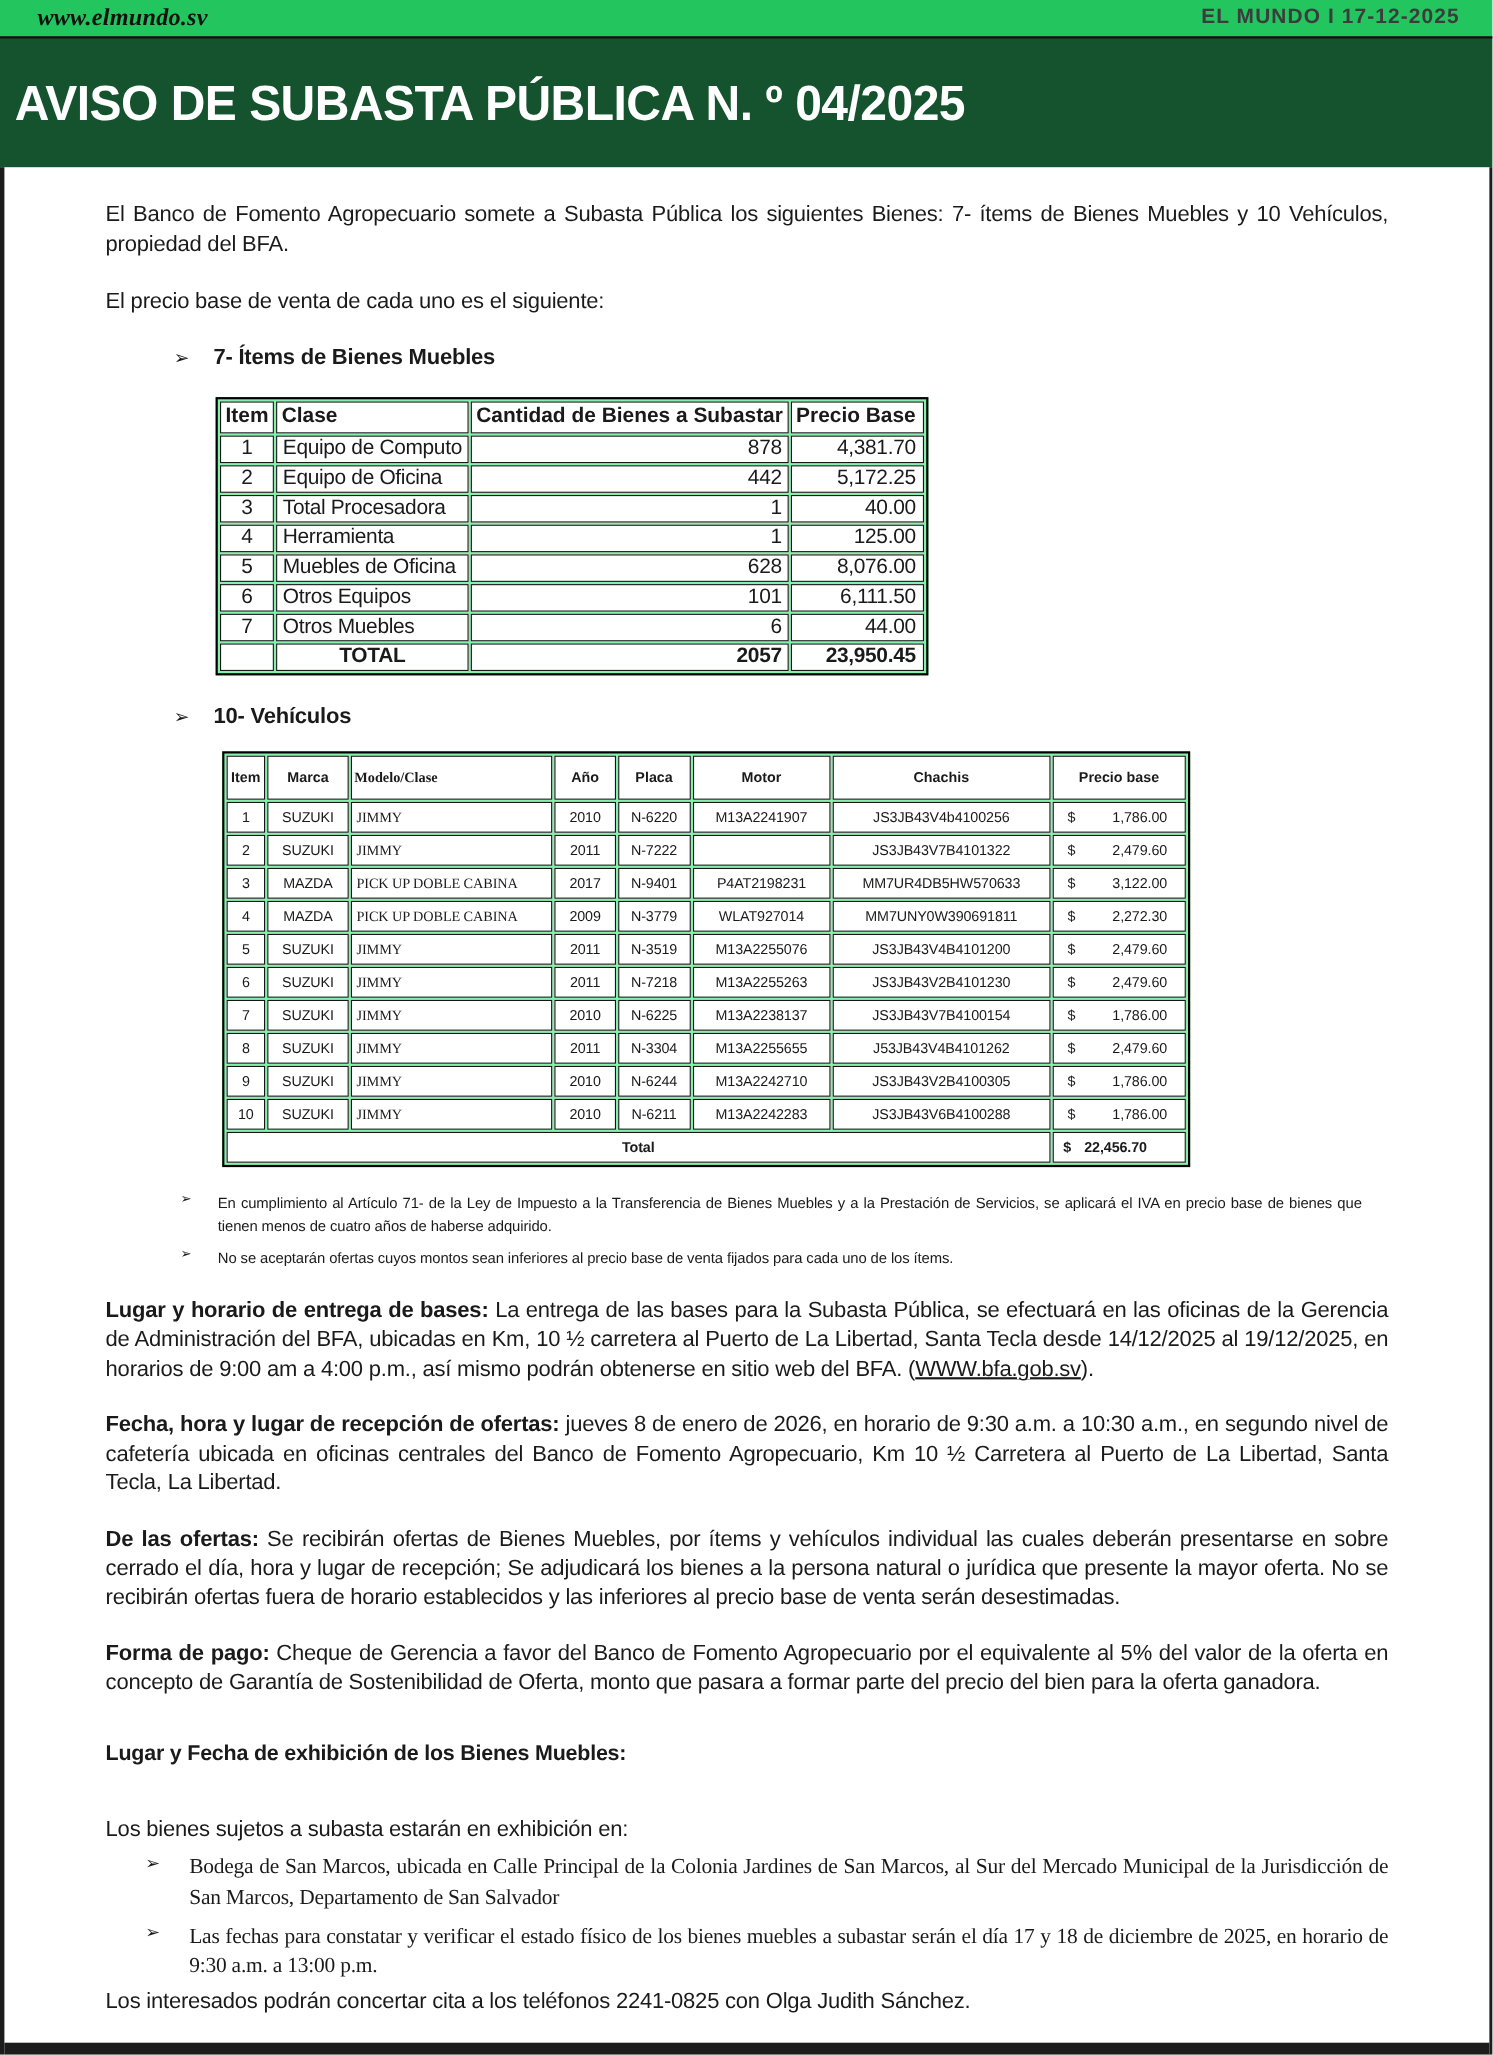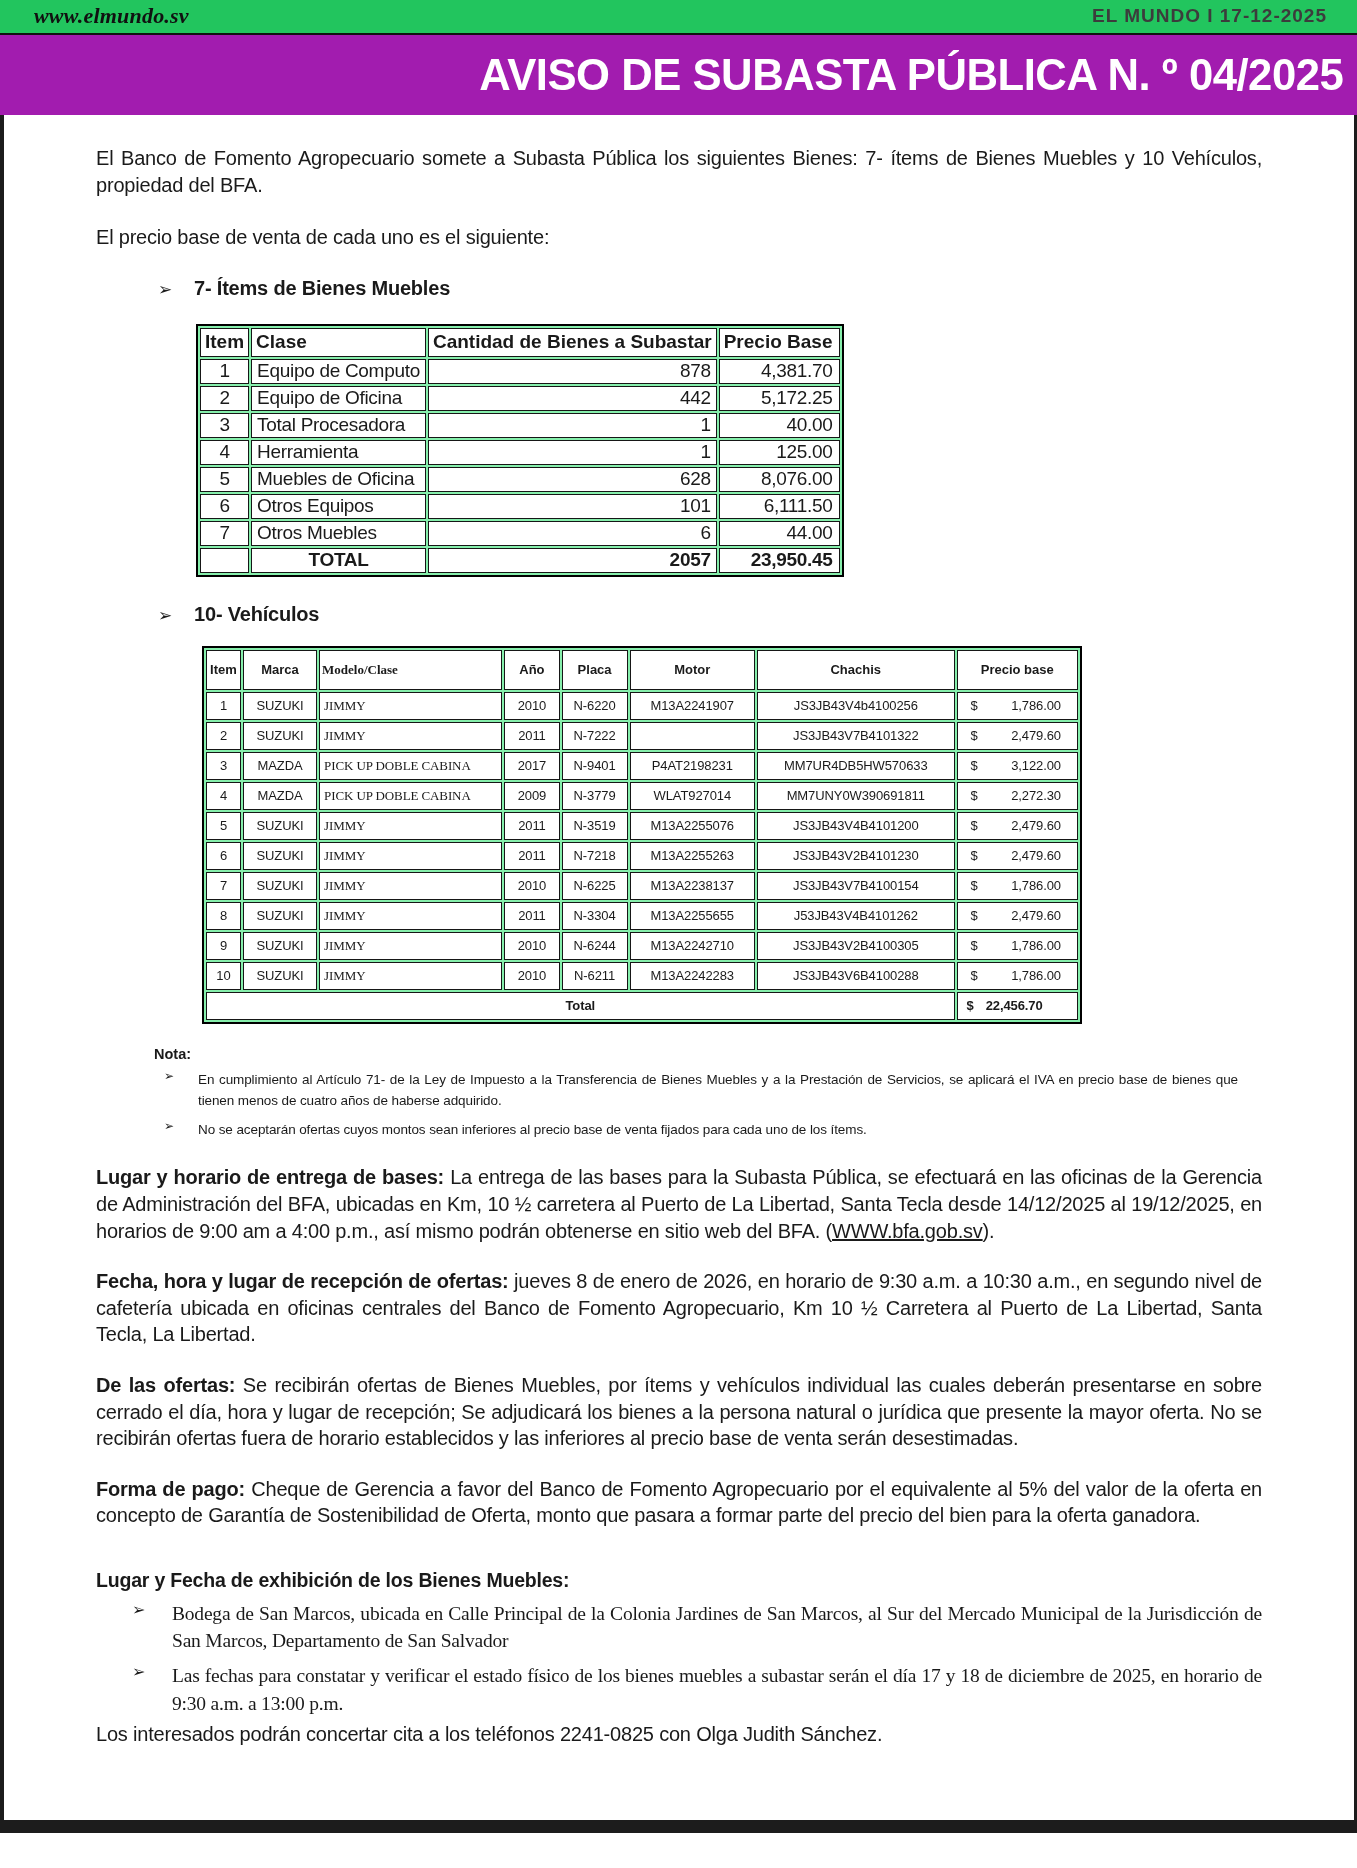--- a/index.html
+++ b/index.html
@@ -16,21 +16,21 @@
   }
   .site-name {
     font-family: "Liberation Serif", serif; font-style: italic; font-weight: bold;
     font-size: 22px; letter-spacing: 0.2px; color: #111;
   }
   .edition {
     font-size: 19px; font-weight: bold; letter-spacing: 1px; color: #3c3c3c;
   }
   
   .banner {
-    height: 82px; background: #a21caf; display: flex; align-items: center; justify-content: flex-end;
+    height: 119px; background: #14532d; display: flex; align-items: center; justify-content: flex-start;
     border-top: 2px solid #111;
   }
   .banner-title {
     color: #fff; font-size: 45px; font-weight: bold; letter-spacing: -0.5px;
     transform: scaleX(0.97);
   }
   
   .frame {
     position: relative; height: 1718px;
     border-left: 4px solid #1c1c1c; border-right: 3px solid #1c1c1c;
@@ -352,41 +352,41 @@
             </td>
           </tr>
           <tr class="total-row">
             <td colspan="7">Total</td>
             <td class="vc7 total-price"><span>$</span><span class="amt">22,456.70</span></td>
           </tr>
         </tbody>
       </table>
 
     <div class="nota">
-      <div class="nota-label">Nota:</div>
       <div id="nota-items">
           <div class="nota-item">
             <span class="arrow">➢</span>
             <span class="txt">En cumplimiento al Artículo 71- de la Ley de Impuesto a la Transferencia de Bienes Muebles y a la Prestación de Servicios, se aplicará el IVA en precio base de bienes que tienen menos de cuatro años de haberse adquirido.</span>
           </div>
           <div class="nota-item">
             <span class="arrow">➢</span>
             <span class="txt">No se aceptarán ofertas cuyos montos sean inferiores al precio base de venta fijados para cada uno de los ítems.</span>
           </div>
         </div>
     </div>
 
     <div class="sections" id="sections">
         <p class="para"><b>Lugar y horario de entrega de bases:</b> La entrega de las bases para la Subasta Pública, se efectuará en las oficinas de la Gerencia de Administración del BFA, ubicadas en Km, 10 ½ carretera al Puerto de La Libertad, Santa Tecla desde 14/12/2025 al 19/12/2025, en horarios de 9:00 am a 4:00 p.m., así mismo podrán obtenerse en sitio web del BFA. (<span class="link">WWW.bfa.gob.sv</span>).</p>
         <p class="para"><b>Fecha, hora y lugar de recepción de ofertas:</b> jueves 8 de enero de 2026, en horario de 9:30 a.m. a 10:30 a.m., en segundo nivel de cafetería ubicada en oficinas centrales del Banco de Fomento Agropecuario, Km 10 ½ Carretera al Puerto de La Libertad, Santa Tecla, La Libertad.</p>
         <p class="para"><b>De las ofertas:</b> Se recibirán ofertas de Bienes Muebles, por ítems y vehículos individual las cuales deberán presentarse en sobre cerrado el día, hora y lugar de recepción; Se adjudicará los bienes a la persona natural o jurídica que presente la mayor oferta. No se recibirán ofertas fuera de horario establecidos y las inferiores al precio base de venta serán desestimadas.</p>
         <p class="para"><b>Forma de pago:</b> Cheque de Gerencia a favor del Banco de Fomento Agropecuario por el equivalente al 5% del valor de la oferta en concepto de Garantía de Sostenibilidad de Oferta, monto que pasara a formar parte del precio del bien para la oferta ganadora.</p>
       </div>
 
     <div class="para exhib-heading">Lugar y Fecha de exhibición de los Bienes Muebles:</div>
+    <p class="para exhib-intro">Los bienes sujetos a subasta estarán en exhibición en:</p>
     <div id="exhib-items">
         <div class="exhib-item">
           <span class="arrow">➢</span>
           <span class="txt">Bodega de San Marcos, ubicada en Calle Principal de la Colonia Jardines de San Marcos, al Sur del Mercado Municipal de la Jurisdicción de San Marcos, Departamento de San Salvador</span>
         </div>
         <div class="exhib-item">
           <span class="arrow">➢</span>
           <span class="txt">Las fechas para constatar y verificar el estado físico de los bienes muebles a subastar serán el día 17 y 18 de diciembre de 2025, en horario de 9:30 a.m. a 13:00 p.m.</span>
         </div>
       </div>

